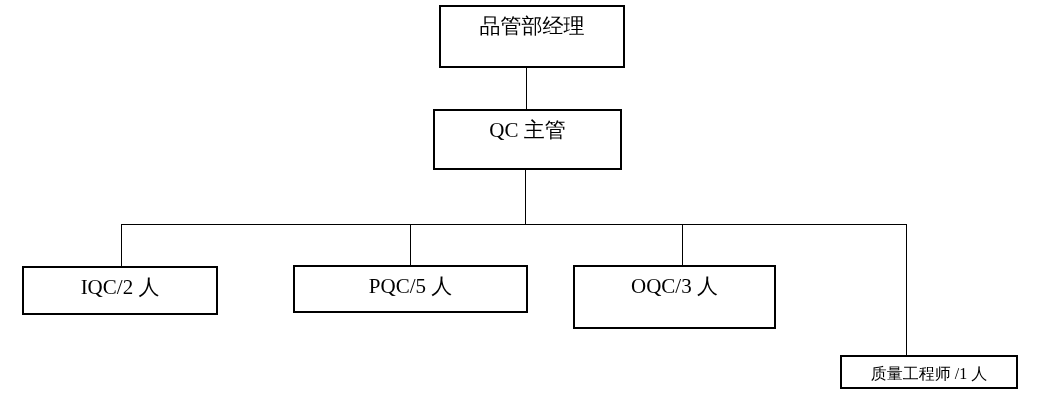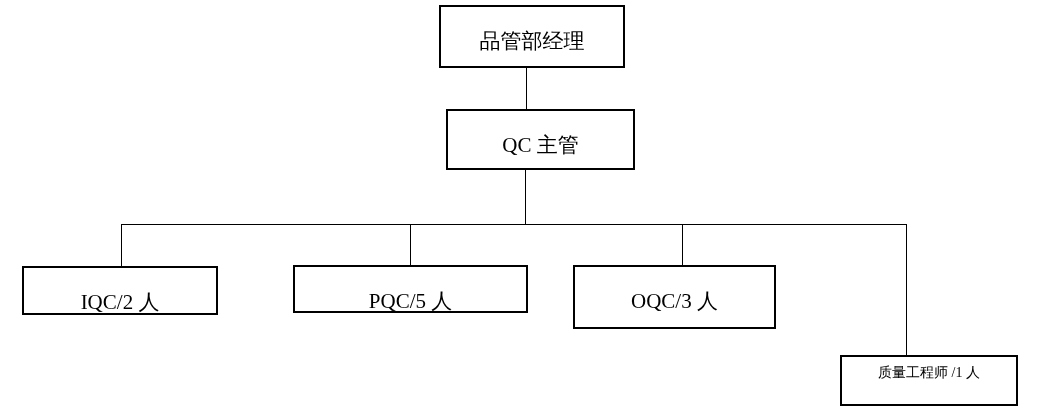--- a/index.html
+++ b/index.html
@@ -20,35 +20,35 @@
     position: absolute;
     box-sizing: border-box;
     border: 2px solid #000000;
     background: #ffffff;
     text-align: center;
     font-size: 21px;
     line-height: 1.25;
   }
   .node .label {
     display: block;
-    padding-top: 21px;
+    padding-top: 6px;
     white-space: nowrap;
   }
   .line {
     position: absolute;
     background: #000000;
   }
 
   
   #node-manager   { left: 439px; top: 5px;   width: 186px; height: 63px; }
-  #node-qc        { left: 433px; top: 109px; width: 189px; height: 61px; margin-left: 13px; }
+  #node-qc        { left: 433px; top: 109px; width: 189px; height: 61px; }
   #node-iqc       { left: 22px;  top: 266px; width: 196px; height: 49px; }
   #node-pqc       { left: 293px; top: 265px; width: 235px; height: 48px; }
   #node-oqc       { left: 573px; top: 265px; width: 203px; height: 64px; }
-  #node-engineer  { left: 840px; top: 355px; width: 178px; height: 51px; font-size: 14px; }
+  #node-engineer  { left: 840px; top: 355px; width: 178px; height: 34px; font-size: 16px; }
   #node-engineer .label { padding-top: 7px; }
 
   
   #line-manager-drop  { left: 526px; top: 68px;  width: 1px;   height: 41px; }
   #line-qc-drop       { left: 525px; top: 170px; width: 1px;   height: 55px; }
   #line-hbar          { left: 121px; top: 224px; width: 786px; height: 1px;  }
   #line-iqc-drop      { left: 121px; top: 224px; width: 1px;   height: 42px; }
   #line-pqc-drop      { left: 410px; top: 224px; width: 1px;   height: 41px; }
   #line-oqc-drop      { left: 682px; top: 224px; width: 1px;   height: 41px; }
   #line-engineer-drop { left: 906px; top: 224px; width: 1px;   height: 131px; }

